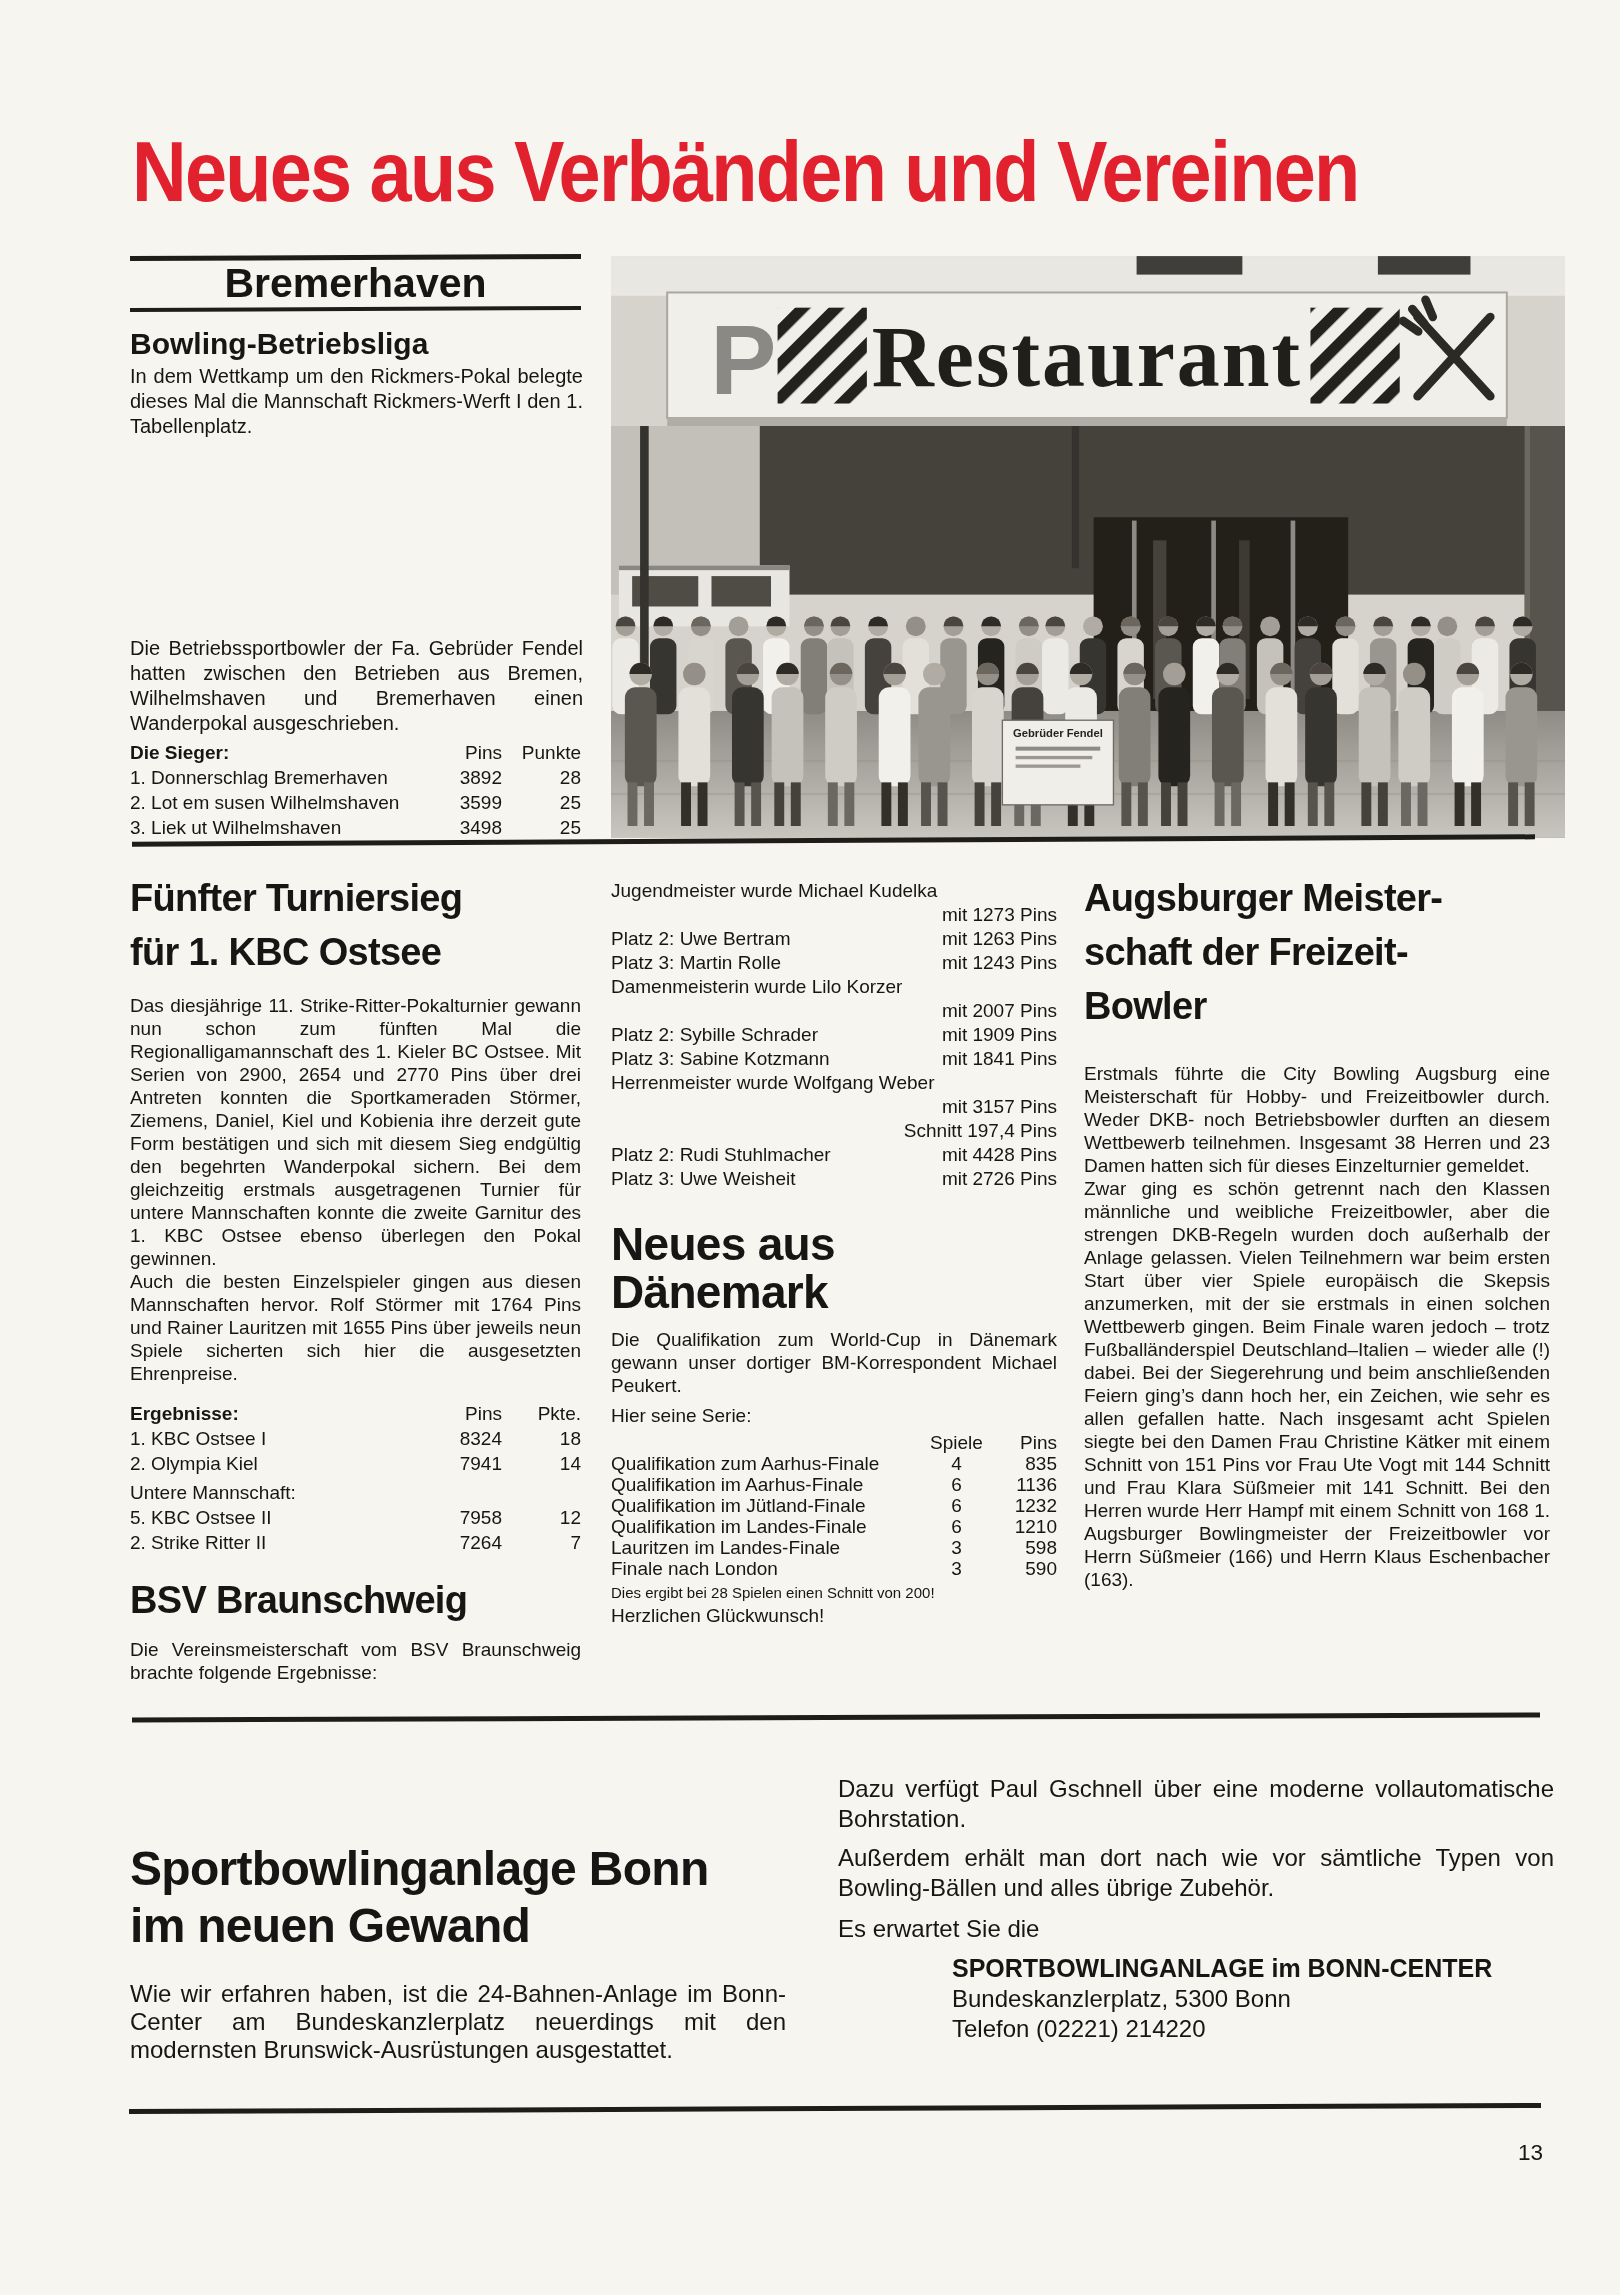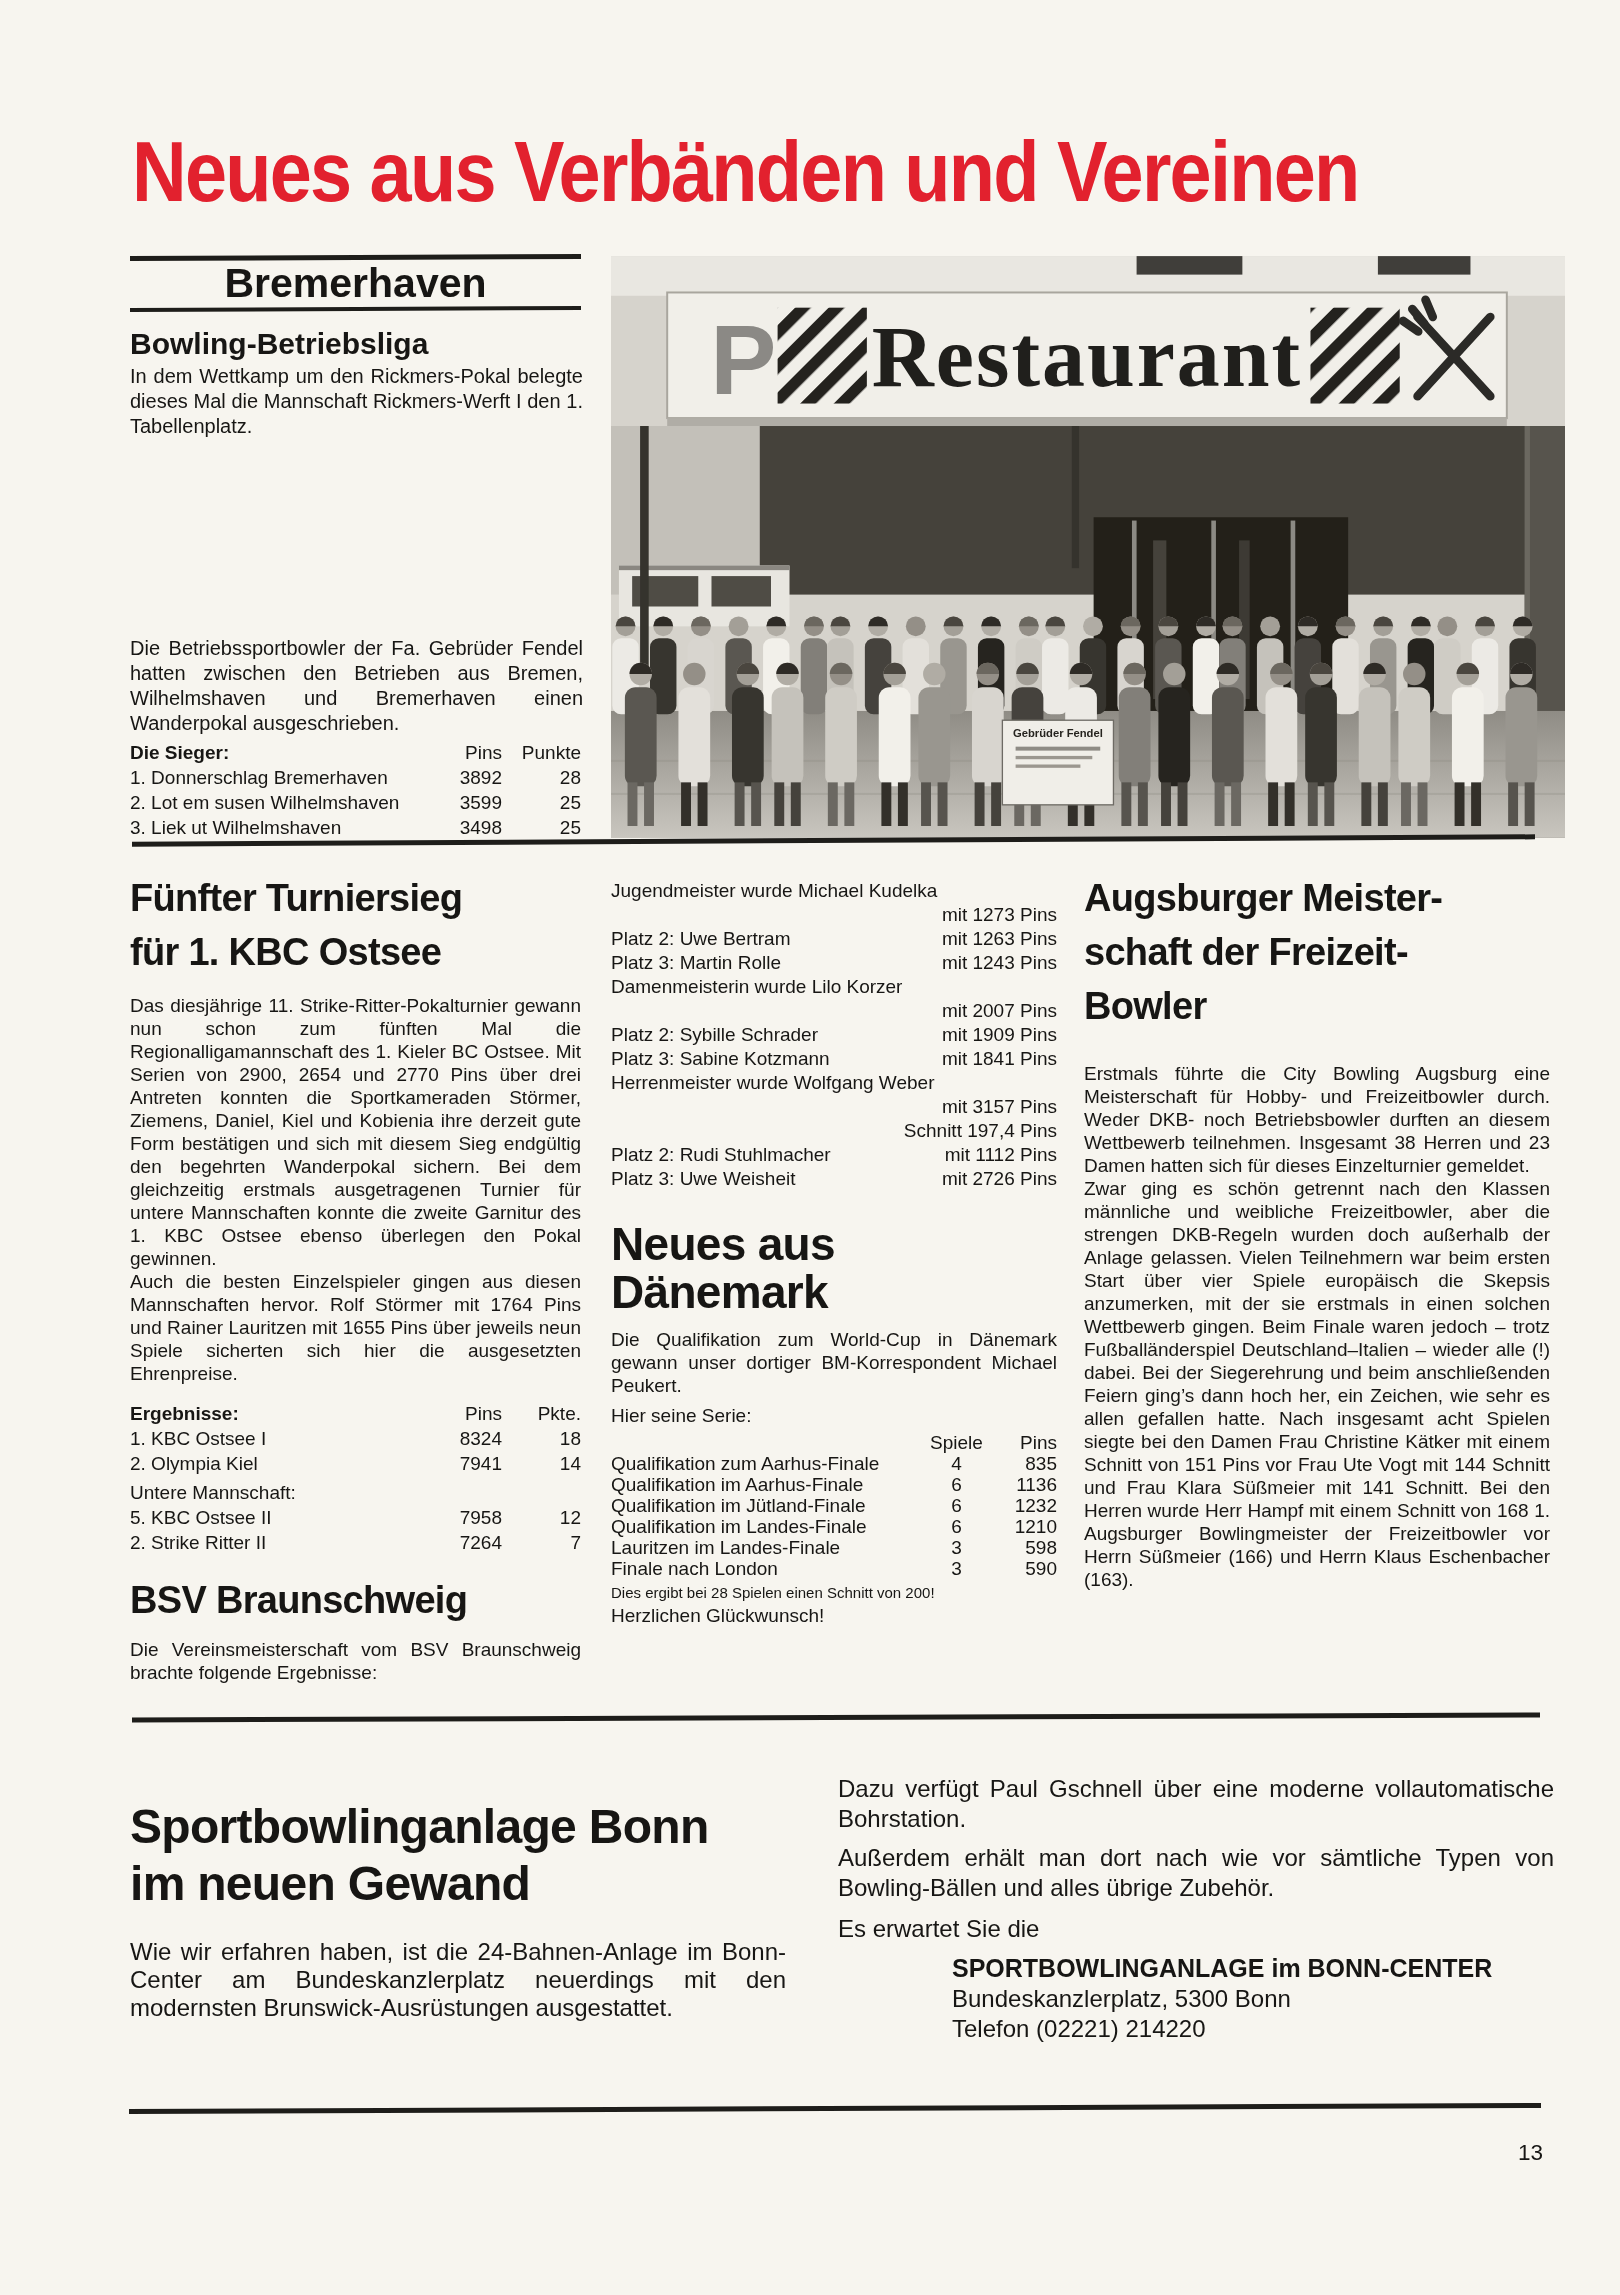--- a/index.html
+++ b/index.html
@@ -412,21 +412,21 @@
           <span>mit 3157 Pins</span>
         </div>
 
         <div class="mrow">
           <span></span>
           <span>Schnitt 197,4 Pins</span>
         </div>
 
         <div class="mrow">
           <span>Platz 2:  Rudi Stuhlmacher</span>
-          <span>mit 1112 Pins</span>
+          <span>mit 4428 Pins</span>
         </div>
 
         <div class="mrow">
           <span>Platz 3:  Uwe Weisheit</span>
           <span>mit 2726 Pins</span>
         </div>
       </div>
 
     <div style="margin-top:29px;">
       <div class="h2big">Neues aus</div>
@@ -487,21 +487,21 @@
   <div class="abs" style="left:1084px;top:871px;width:466px;">
     <div class="h2 h2line">Augsburger Meister-</div>
     <div class="h2 h2line">schaft der Freizeit-</div>
     <div class="h2 h2line">Bowler</div>
     <div class="body29" style="margin-top:29px;">Erstmals führte die City Bowling Augsburg eine Meisterschaft für Hobby- und Freizeitbowler durch. Weder DKB- noch Betriebsbowler durften an diesem Wettbewerb teilnehmen. Insgesamt 38 Herren und 23 Damen hatten sich für dieses Einzelturnier gemeldet.</div>
     <div class="body29">Zwar ging es schön getrennt nach den Klassen männliche und weibliche Freizeitbowler, aber die strengen DKB-Regeln wurden doch außerhalb der Anlage gelassen. Vielen Teilnehmern war beim ersten Start über vier Spiele europäisch die Skepsis anzumerken, mit der sie erstmals in einen solchen Wettbewerb gingen. Beim Finale waren jedoch – trotz Fußballänderspiel Deutschland–Italien – wieder alle (!) dabei. Bei der Siegerehrung und beim anschließenden Feiern ging’s dann hoch her, ein Zeichen, wie sehr es allen gefallen hatte. Nach insgesamt acht Spielen siegte bei den Damen Frau Christine Kätker mit einem Schnitt von 151 Pins vor Frau Ute Vogt mit 144 Schnitt und Frau Klara Süßmeier mit 141 Schnitt. Bei den Herren wurde Herr Hampf mit einem Schnitt von 168 1. Augsburger Bowlingmeister der Freizeitbowler vor Herrn Süßmeier (166) und Herrn Klaus Eschenbacher (163).</div>
   </div>
 
   <div class="rule" style="left:132px;top:1715px;width:1408px;transform:rotate(-0.2deg);"></div>
 
-  <div class="abs" style="left:130px;top:1798px;width:656px;">
+  <div class="abs" style="left:130px;top:1840px;width:656px;">
     <div class="hbonn">Sportbowlinganlage Bonn</div>
     <div class="hbonn">im neuen Gewand</div>
     <div class="body36" style="margin-top:26.4px;">Wie wir erfahren haben, ist die 24-Bahnen-Anlage im Bonn-Center am Bundeskanzlerplatz neuerdings mit den modernsten Brunswick-Ausrüstungen ausgestattet.</div>
   </div>
 
   <div class="abs" style="left:838px;top:1774px;width:716px;">
     <div class="body36r">Dazu verfügt Paul Gschnell über eine moderne vollautomatische Bohrstation.</div>
     <div class="body36r" style="margin-top:9.3px;">Außerdem erhält man dort nach wie vor sämtliche Typen von Bowling-Bällen und alles übrige Zubehör.</div>
     <div class="body36r" style="margin-top:10.6px;">Es erwartet Sie die</div>
     <div style="margin-top:8px;margin-left:114px;">

